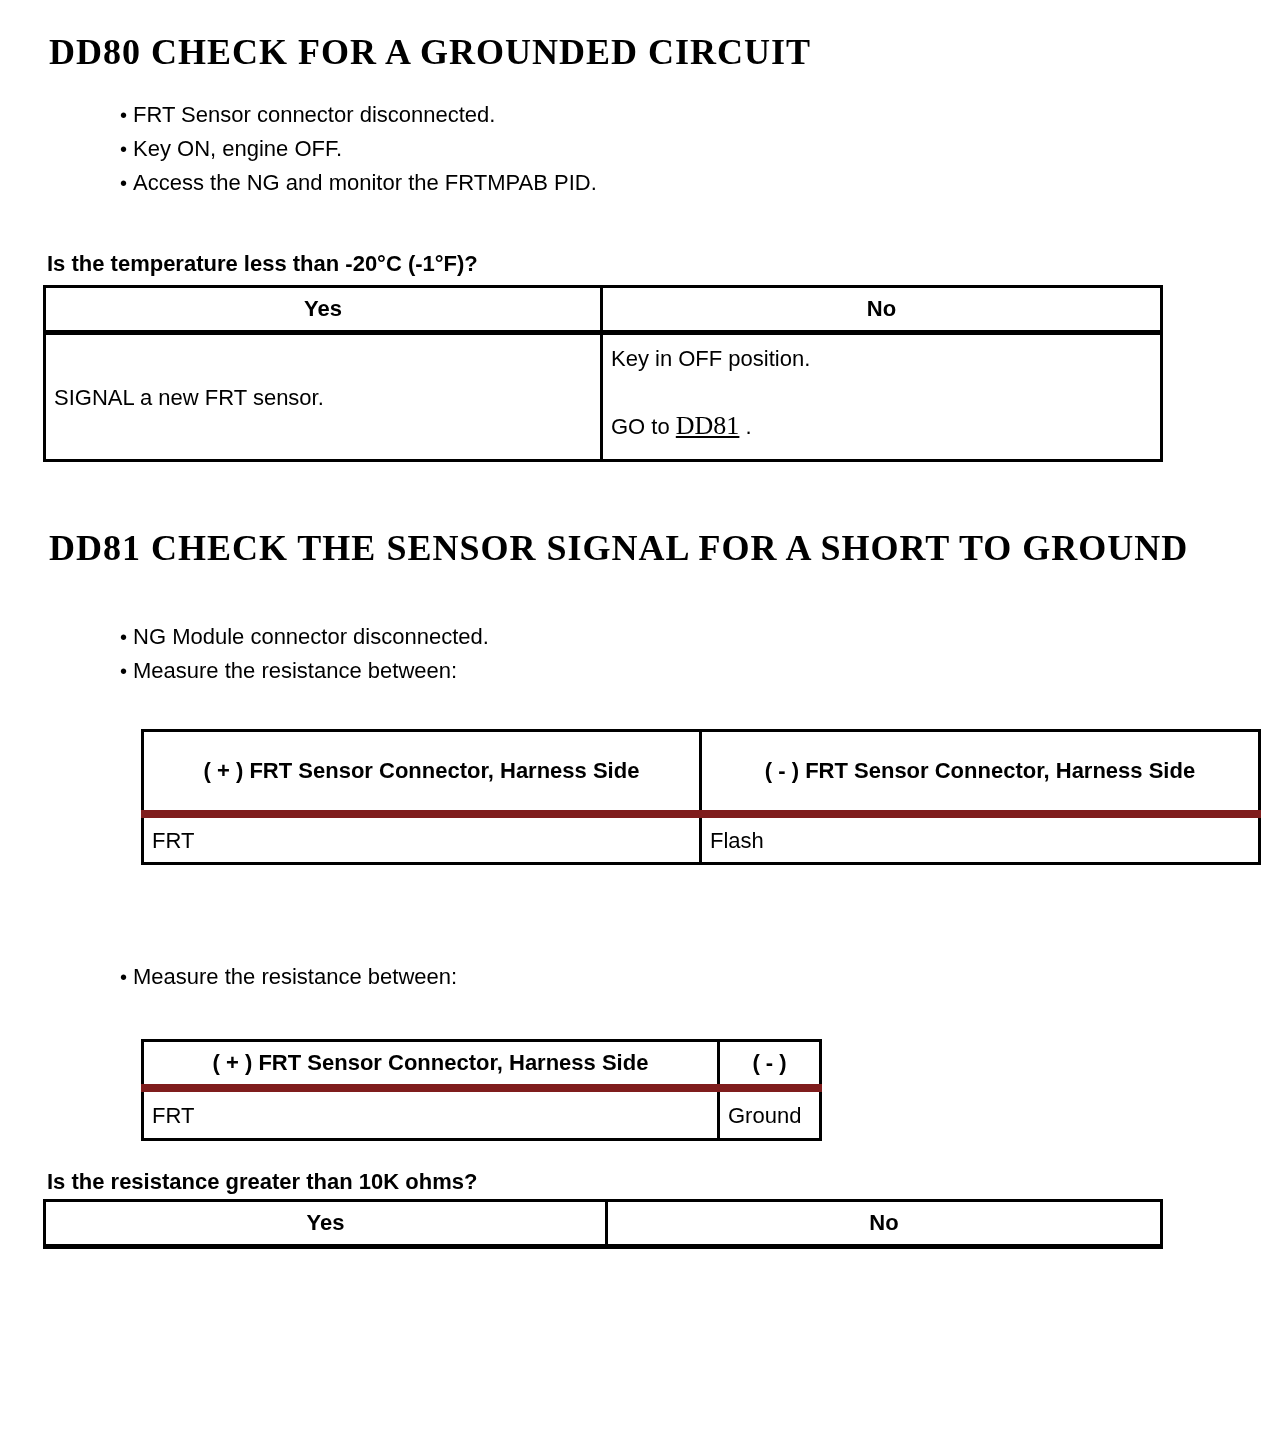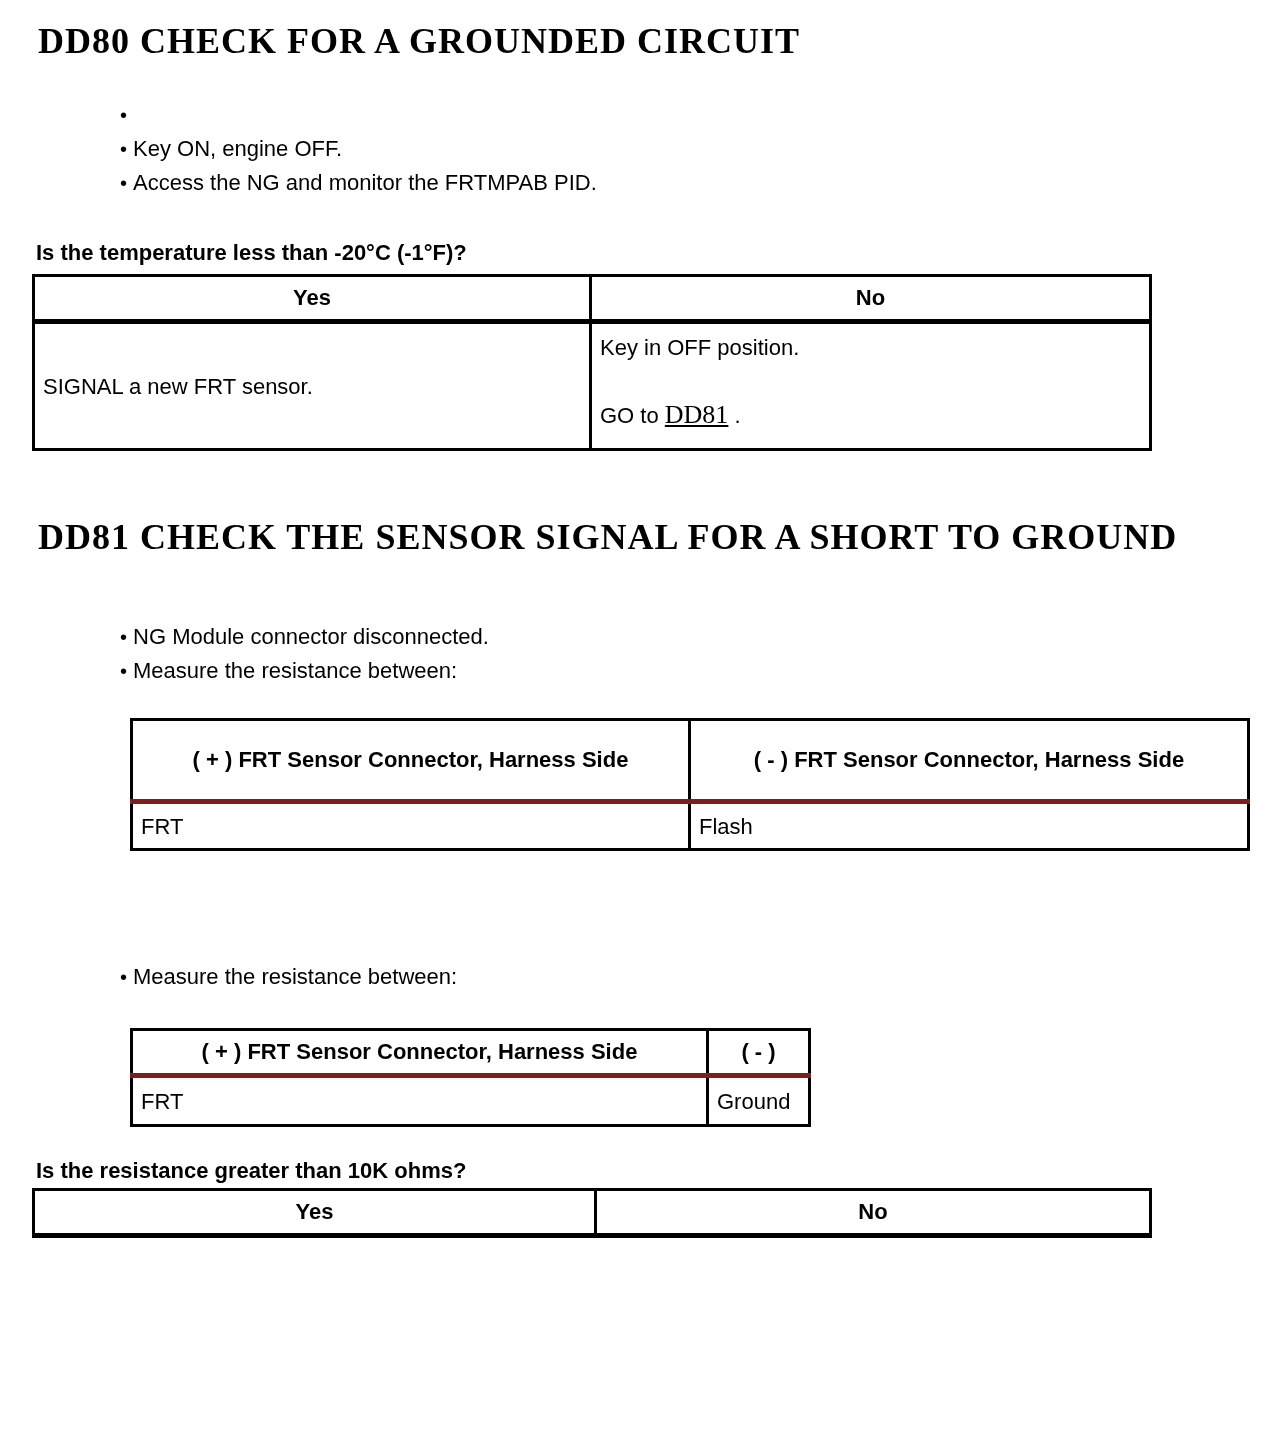--- a/index.html
+++ b/index.html
@@ -5,21 +5,21 @@
   html, body { margin: 0; padding: 0; background: #ffffff; }
   .page {
     position: relative;
     width: 1280px;
     height: 1452px;
     background: #ffffff;
     color: #000000;
     font-family: "Liberation Sans", sans-serif;
     overflow: hidden;
   }
-  .pin { position: absolute; margin: 2px; }
+  .pin { position: absolute; margin: 13px; }
 
   
   .step-heading {
     font-family: "Liberation Serif", serif;
     font-weight: bold;
     font-size: 36px;
     letter-spacing: 1px;
     white-space: nowrap;
   }
   #t-dd80 { left: 36px; top: 18px; }
@@ -74,21 +74,21 @@
   }
   table.doc-table p { margin: 0; }
 
   #tbl1 { left: 30px;  top: 272px;  width: 1117px; }
   #tbl2 { left: 128px; top: 716px;  width: 1117px; }
   #tbl3 { left: 128px; top: 1026px; width: 678px;  }
   #tbl4 { left: 30px;  top: 1186px; width: 1117px; }
 
   
   #tbl1 tr.head th, #tbl4 tr.head th { border-bottom: 5px solid #000000; height: 38px; }
-  #tbl2 tr.head th, #tbl3 tr.head th { border-bottom: 5px solid #7f1d1d; }
+  #tbl2 tr.head th, #tbl3 tr.head th { border-bottom: 8px solid #7f1d1d; }
   #tbl2 tr.head th { height: 74px; }
   #tbl3 tr.head th { height: 38px; }
 
   #tbl1 tr.body td { height: 112px; }
   #tbl2 tr.body td { height: 40px; }
   #tbl3 tr.body td { height: 42px; }
   #tbl4 tr.body td { height: 168px; }
 
   .vmid { vertical-align: middle; }
   .vtop { vertical-align: top; padding-top: 10px !important; }
@@ -106,20 +106,21 @@
 </head>
 <body>
 
 <div class="page">
 
   <h1 class="pin step-heading" id="t-dd80">DD80 CHECK FOR A GROUNDED CIRCUIT</h1>
 
   <ul class="pin bullets" id="bl1">
     <li>
       <span class="dot">•</span>
+      <span>FRT Sensor connector disconnected.</span>
     </li>
     <li>
       <span class="dot">•</span>
       <span>Key ON, engine OFF.</span>
     </li>
     <li>
       <span class="dot">•</span>
       <span>Access the NG and monitor the FRTMPAB PID.</span>
     </li>
   </ul>

